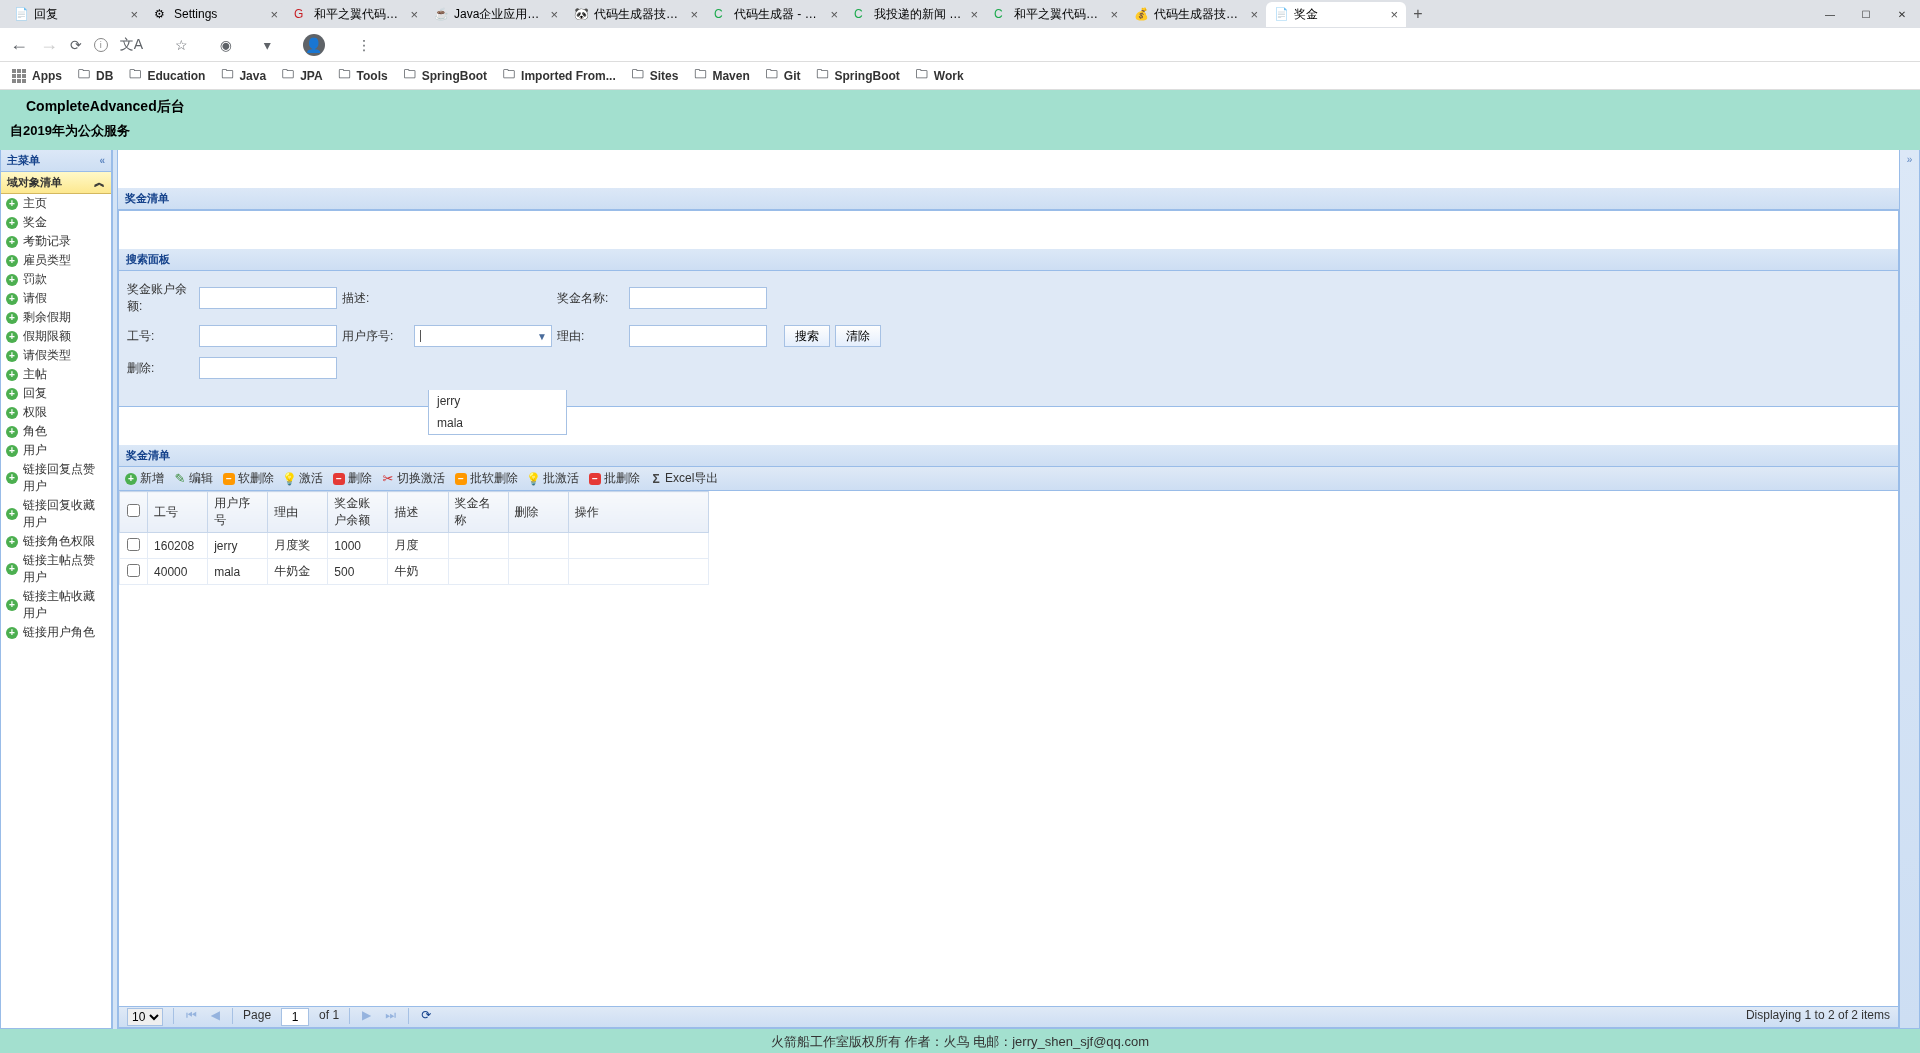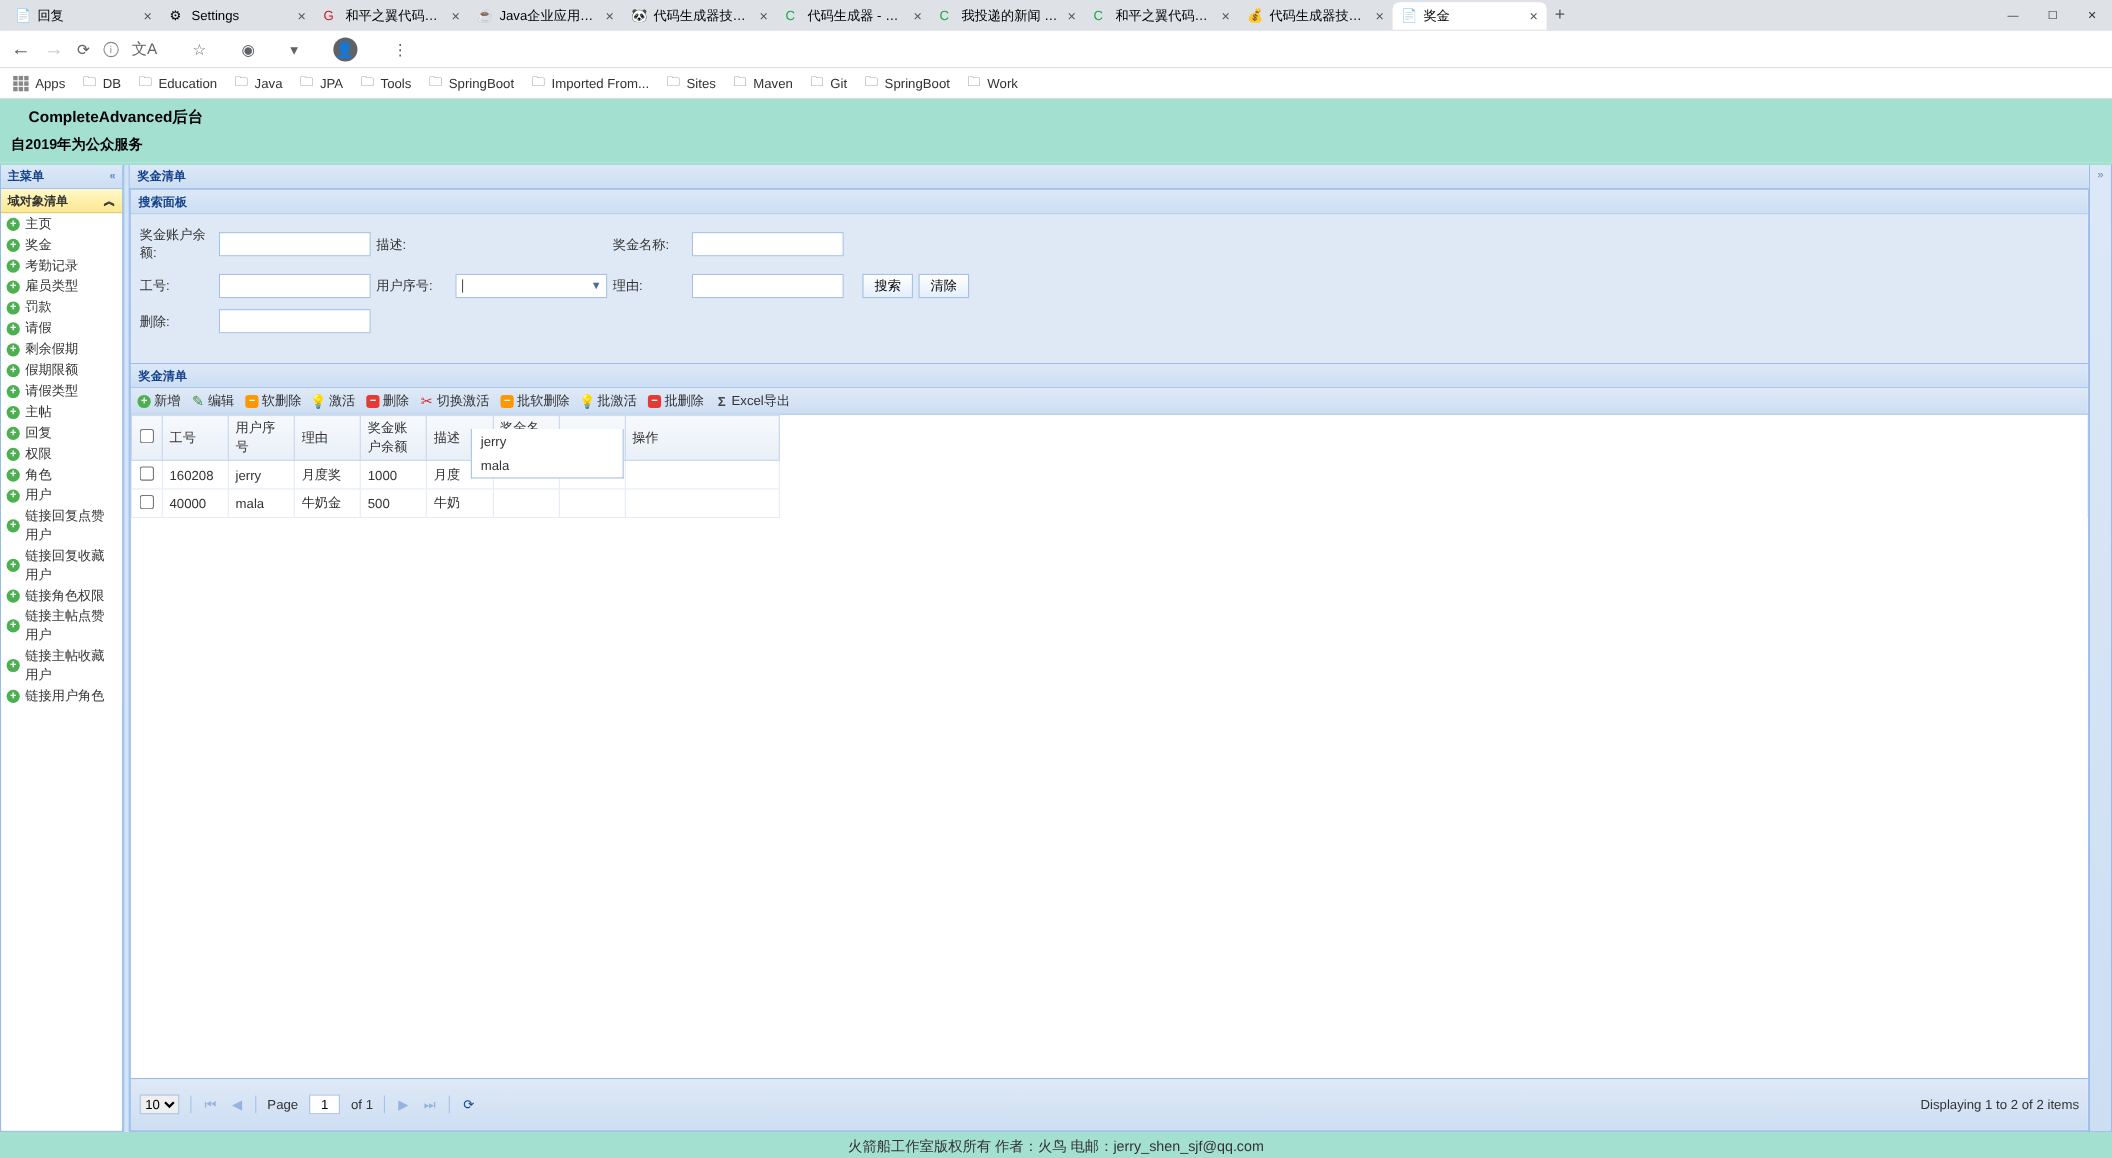--- a/index.html
+++ b/index.html
@@ -21,21 +21,21 @@
 .nav-arrow.disabled { color: #ccc; }
 .reload-icon { color: #5f6368; font-size: 14px; }
 .info-icon { width: 14px; height: 14px; border: 1px solid #888; border-radius: 50%; display: flex; align-items: center; justify-content: center; color: #888; font-size: 9px; }
 .url-text { flex: 1; font-size: 13px; color: #202124; }
 .url-text .host { color: #202124; }
 .url-text .path { color: #80868b; }
 .addr-right { display: flex; gap: 32px; align-items: center; color: #5f6368; font-size: 14px; }
 .addr-right .avatar { width: 22px; height: 22px; border-radius: 50%; background: #5f6368; display: flex; align-items: center; justify-content: center; color: #fff; }
 
 .bookmarks-bar { display: flex; align-items: center; gap: 16px; height: 28px; background: #fff; padding: 0 12px; border-bottom: 1px solid #ddd; font-size: 12px; color: #333; }
-.bk-item { display: flex; align-items: center; gap: 6px; }
+.bk-item { display: flex; align-items: center; gap: 6px; font-weight: bold; }
 .bk-item .apps-icon { display: grid; grid-template-columns: repeat(3, 4px); gap: 1px; }
 .bk-item .apps-icon i { width: 4px; height: 4px; background: #888; }
 .bk-item .folder-icon { color: #5f6368; }
 
 .app-header { background: #a3e0cf; padding: 8px 10px; }
 .app-title { font-weight: bold; font-size: 14px; margin-bottom: 6px; margin-left: 16px; }
 .app-subtitle { font-weight: bold; font-size: 13px; }
 
 .app-body { display: flex; height: calc(1053px - 28px - 34px - 28px - 58px - 24px); border-top: 2px solid #a3e0cf; position: relative; }
 
@@ -43,21 +43,21 @@
 .we-panel-header { background: linear-gradient(#dce8f7, #cddef3); border-bottom: 1px solid #99bce8; padding: 3px 6px; font-weight: bold; font-size: 11px; color: #15428b; display: flex; justify-content: space-between; align-items: center; }
 .we-panel-header .collapse-ico { color: #5e86c0; font-size: 10px; }
 .acc-header { background: linear-gradient(#fff9c8, #fde88f); border-bottom: 1px solid #d4b85f; padding: 3px 6px; font-weight: bold; font-size: 11px; color: #333; display: flex; justify-content: space-between; align-items: center; }
 .menu-list { background: #fff; }
 .menu-list li { list-style: none; display: flex; align-items: center; gap: 5px; padding: 1px 5px; font-size: 12px; color: #333; cursor: pointer; }
 .menu-list .plus-icon { width: 12px; height: 12px; background: #4caf50; color: #fff; border-radius: 50%; display: flex; align-items: center; justify-content: center; font-size: 10px; font-weight: bold; line-height: 1; flex-shrink: 0; }
 
 .splitter { width: 6px; background: #d4e4f6; border-left: 1px solid #99bce8; border-right: 1px solid #99bce8; }
 
 .center-panel { flex: 1; border: 1px solid #99bce8; border-left: none; border-top: none; display: flex; flex-direction: column; position: relative; }
-.panel-title { background: linear-gradient(#dce8f7, #cddef3); border-bottom: 1px solid #99bce8; padding: 3px 7px; font-weight: bold; font-size: 11px; color: #15428b; }
+.panel-title { background: linear-gradient(#dce8f7, #cddef3); border-bottom: 1px solid #99bce8; padding: 3px 7px; font-weight: bold; font-size: 11px; color: #15428b; margin-top: 38px; }
 .search-panel { border: 1px solid #99bce8; margin: 0; }
 .search-body { background: #dfe9f6; padding: 10px 8px; height: 135px; }
 .search-row { display: flex; margin-bottom: 10px; }
 .search-cell { display: flex; align-items: center; width: 215px; }
 .search-cell label { width: 72px; font-size: 12px; color: #333; }
 .search-cell input, .search-cell .combo { width: 138px; height: 22px; border: 1px solid #a6c1e4; padding: 2px 4px; font-size: 12px; }
 .search-cell .combo { background: #fff; display: flex; align-items: center; position: relative; }
 .search-cell .combo .caret { position: absolute; right: 4px; color: #4a6c9b; font-size: 10px; }
 .btns-cell { display: flex; gap: 5px; margin-left: 12px; }
 .btns-cell button { height: 22px; padding: 0 10px; border: 1px solid #a6c1e4; background: linear-gradient(#fefefe, #e4eefc); font-size: 12px; cursor: pointer; }
@@ -73,21 +73,21 @@
 .tb-del { background: #e53935; color: #fff; border-radius: 3px; font-size: 10px; font-weight: bold; line-height: 1; }
 .tb-scissors { color: #d32f2f; font-size: 13px; }
 .tb-sigma { font-weight: bold; color: #444; font-size: 12px; }
 
 .grid-table { width: 100%; border-collapse: collapse; background: #fff; }
 .grid-table th { background: linear-gradient(#f7f9fc, #e9eff8); border: 1px solid #c7d6ea; text-align: left; padding: 3px 6px; font-size: 12px; color: #333; font-weight: normal; }
 .grid-table td { border: 1px solid #e5ecf6; padding: 4px 6px; font-size: 12px; color: #333; }
 .grid-table th.chk, .grid-table td.chk { width: 28px; text-align: center; }
 .grid-body { flex: 1; background: #fff; }
 
-.paging-bar { background: linear-gradient(#dfe9f6, #cddef3); border-top: 1px solid #99bce8; padding: 14px 8px; display: flex; align-items: center; gap: 10px; font-size: 12px; color: #333; }
+.paging-bar { background: linear-gradient(#dfe9f6, #cddef3); border-top: 1px solid #99bce8; padding: 1px 8px; display: flex; align-items: flex-start; gap: 10px; font-size: 12px; color: #333; }
 .paging-bar select { border: 1px solid #a6c1e4; font-size: 12px; }
 .paging-bar .pg-btn { color: #95b3de; font-size: 12px; padding: 0 2px; }
 .paging-bar .pg-btn.active { color: #15428b; }
 .paging-bar input { width: 28px; height: 18px; border: 1px solid #a6c1e4; text-align: center; font-size: 12px; }
 .paging-bar .info { margin-left: auto; }
 
 .east-collapsed { width: 20px; background: linear-gradient(#dce8f7, #cddef3); border: 1px solid #99bce8; border-left: none; border-top: none; display: flex; align-items: flex-start; justify-content: center; padding-top: 4px; }
 .east-collapsed .expand-ico { color: #5e86c0; font-size: 10px; }
 
 .footer { background: #a3e0cf; text-align: center; padding: 4px 0; font-size: 13px; color: #333; }

